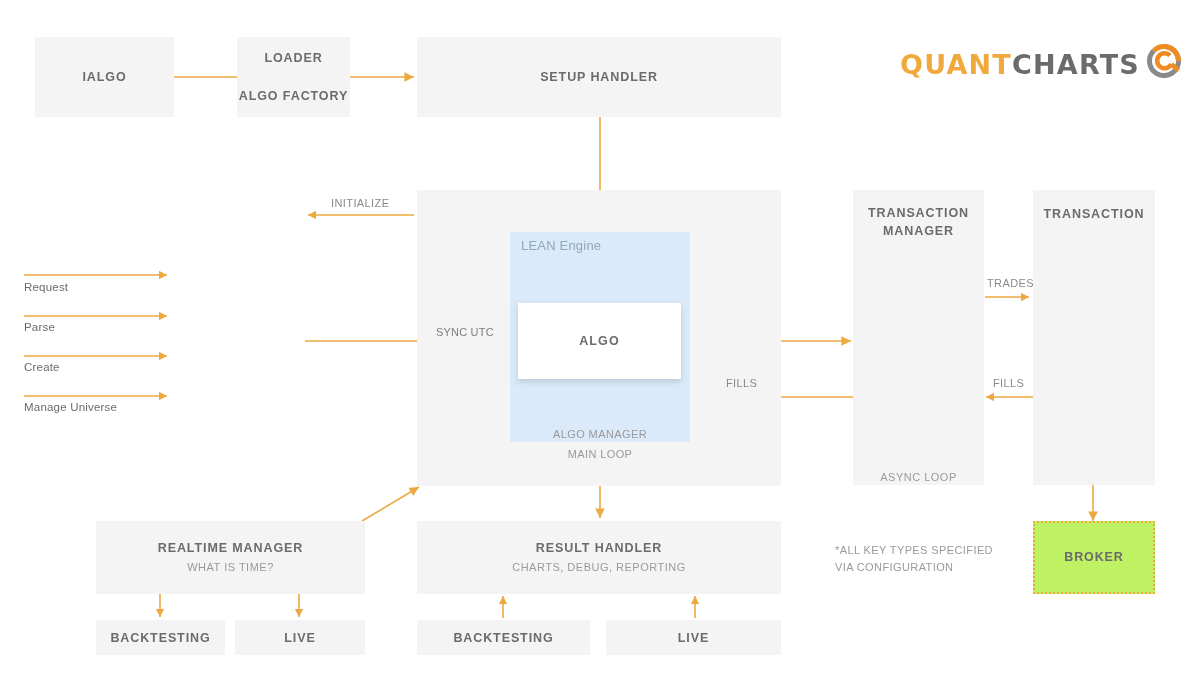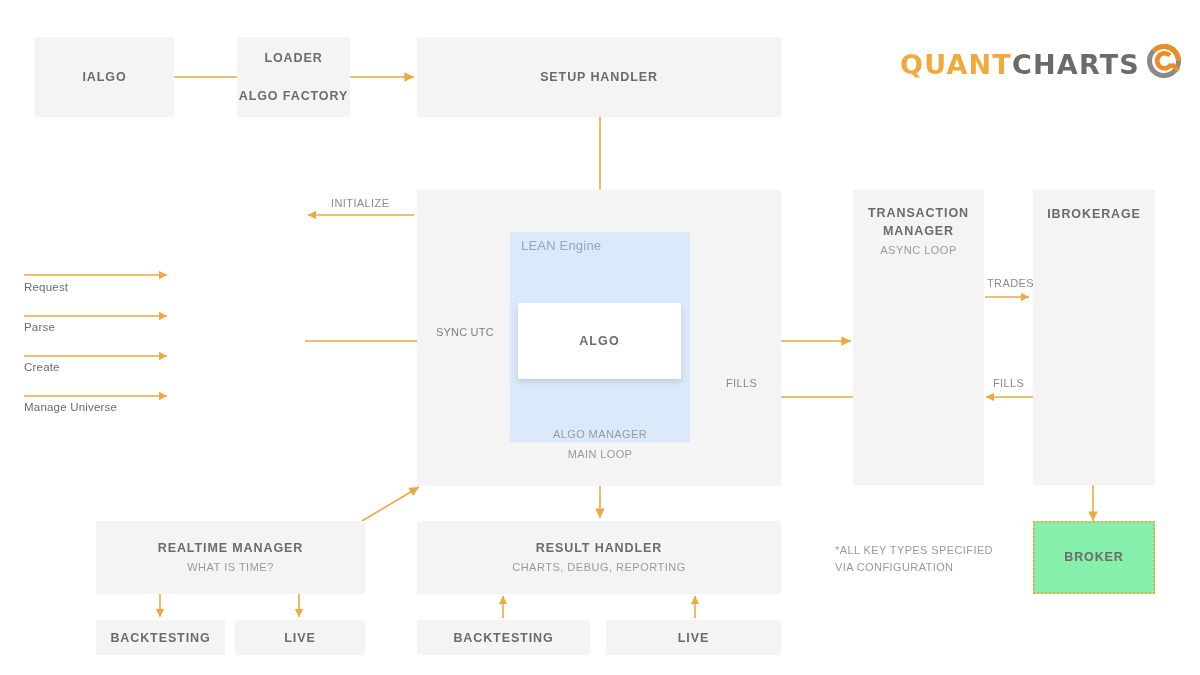--- a/index.html
+++ b/index.html
@@ -85,21 +85,21 @@
   }
   .algo-text {
     font-size: 12.5px;
     font-weight: bold;
     letter-spacing: 1.1px;
     color: #6b6b6b;
   }
   .broker-box {
     position: absolute;
     border: 2px dotted #f0a93c;
-    background: #86efac;
+    background: #bef264;
     display: flex;
     align-items: center;
     justify-content: center;
     box-sizing: border-box;
   }
   .note {
     position: absolute;
     font-size: 11px;
     color: #9a9a9a;
     letter-spacing: 0.4px;
@@ -241,27 +241,27 @@
   <div class="lean-box" style="left:510px; top:232px; width:180px; height:210px;"></div>
   <div class="lean-label" style="left:521px; top:238px;">LEAN Engine</div>
 
   <div class="algo-box" style="left:518px; top:303px; width:163px; height:76px;">
     <span class="algo-text">ALGO</span>
   </div>
 
   <div class="plain-label" style="left:510px; top:427px; width:180px;">ALGO MANAGER</div>
   <div class="plain-label" style="left:510px; top:447px; width:180px;">MAIN LOOP</div>
 
-  <div class="box" style="left:853px; top:190px; width:131px; height:295px; justify-content:flex-start; padding-top:14px;">
+  <div class="box" style="left:853px; top:190px; width:131px; height:295px; justify-content:space-between; padding-top:14px;">
     <div class="box-title" style="max-width:110px;">TRANSACTION MANAGER</div>
     <div class="box-sub">ASYNC LOOP</div>
   </div>
 
   <div class="box" style="left:1033px; top:190px; width:122px; height:295px; justify-content:flex-start; padding-top:15px;">
-    <div class="box-title">IBROKERAGE</div>
+    <div class="box-title">TRANSACTION</div>
   </div>
 
   <div class="arrow-tag" style="left:331px; top:197px;">INITIALIZE</div>
   <div class="sync-tag" style="left:436px; top:326px;">SYNC UTC</div>
   <div class="arrow-tag" style="left:987px; top:277px;">TRADES</div>
   <div class="arrow-tag" style="left:993px; top:377px;">FILLS</div>
   <div class="arrow-tag" style="left:726px; top:377px;">FILLS</div>
 
   <div class="side-label" style="left:24px; top:281px;">Request</div>
   <div class="side-label" style="left:24px; top:321px;">Parse</div>

